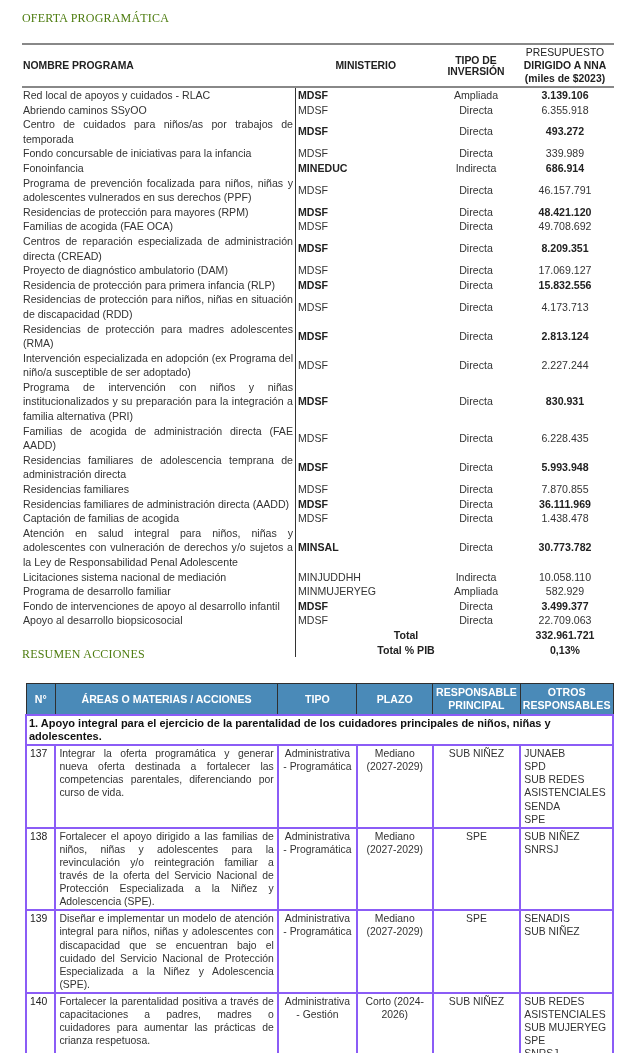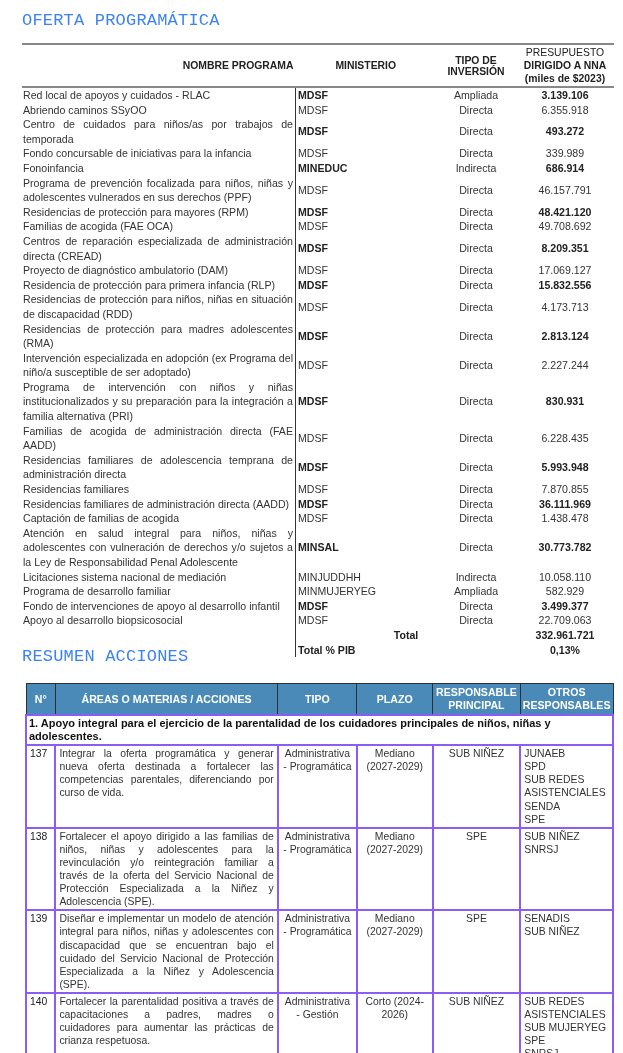--- a/index.html
+++ b/index.html
@@ -1,28 +1,28 @@
 <!DOCTYPE html>
 <html><head>
 <meta charset="utf-8">
 <style>
   html, body { margin: 0; padding: 0; background: #ffffff; }
   body { width: 623px; height: 1053px; position: relative; overflow: hidden;
          font-family: "Liberation Sans", sans-serif; color: #222; }
-  .section-title { position: absolute; left: 22px; font-family: Liberation Mono, monospace;
-         font-size: 17px; color: #3b82f6; letter-spacing: 0.2px; }
+  .section-title { position: absolute; left: 22px; font-family: Liberation Serif, serif;
+         font-size: 12px; color: #4d7c0f; letter-spacing: 0.2px; }
   #t1-title { top: 11px; }
   #t2-title { top: 647px; }
 
   
   .t1 { position: absolute; left: 22px; top: 43px; width: 592px; border-collapse: collapse;
         font-size: 10.6px; }
   .t1 thead th { border-top: 2px solid #888; border-bottom: 2px solid #888;
         font-weight: bold; font-size: 10.4px; padding: 1px 2px; color: #222; }
-  .t1 thead th.c1 { text-align: right; padding-left: 1px; margin-left: 16px; }
+  .t1 thead th.c1 { text-align: left; padding-left: 1px; margin-left: 16px; }
   .t1 thead th .np { font-weight: normal; }
   .t1 td { padding: 0 2px; line-height: 14.6px; vertical-align: middle; color: #333; }
   .t1 td.c1 { width: 270px; border-right: 1px solid #333; text-align: justify; padding-left: 1px; margin-top: 29px; }
   .t1 td.c2 { width: 136px; text-align: left; }
   .t1 td.c3 { width: 76px; text-align: center; }
   .t1 td.c4 { text-align: center; }
   .t1 .b { font-weight: bold; color: #222; }
   .t1 tr.tot td { font-weight: bold; color: #222; }
 
   
@@ -209,21 +209,21 @@
         <td class="c3">Directa</td>
         <td class="c4">22.709.063</td>
       </tr>
       <tr class="tot">
         <td class="c1"></td>
         <td colspan="2" style="text-align: center;">Total</td>
         <td class="c4">332.961.721</td>
       </tr>
       <tr class="tot">
         <td class="c1"></td>
-        <td colspan="2" style="">Total % PIB</td>
+        <td colspan="2" style="text-align: center;">Total % PIB</td>
         <td class="c4">0,13%</td>
       </tr>
     </tbody>
 </table>
 
 <div id="t2-title" class="section-title">RESUMEN ACCIONES</div>
 
 <table class="t2">
   <thead>
     <tr>

